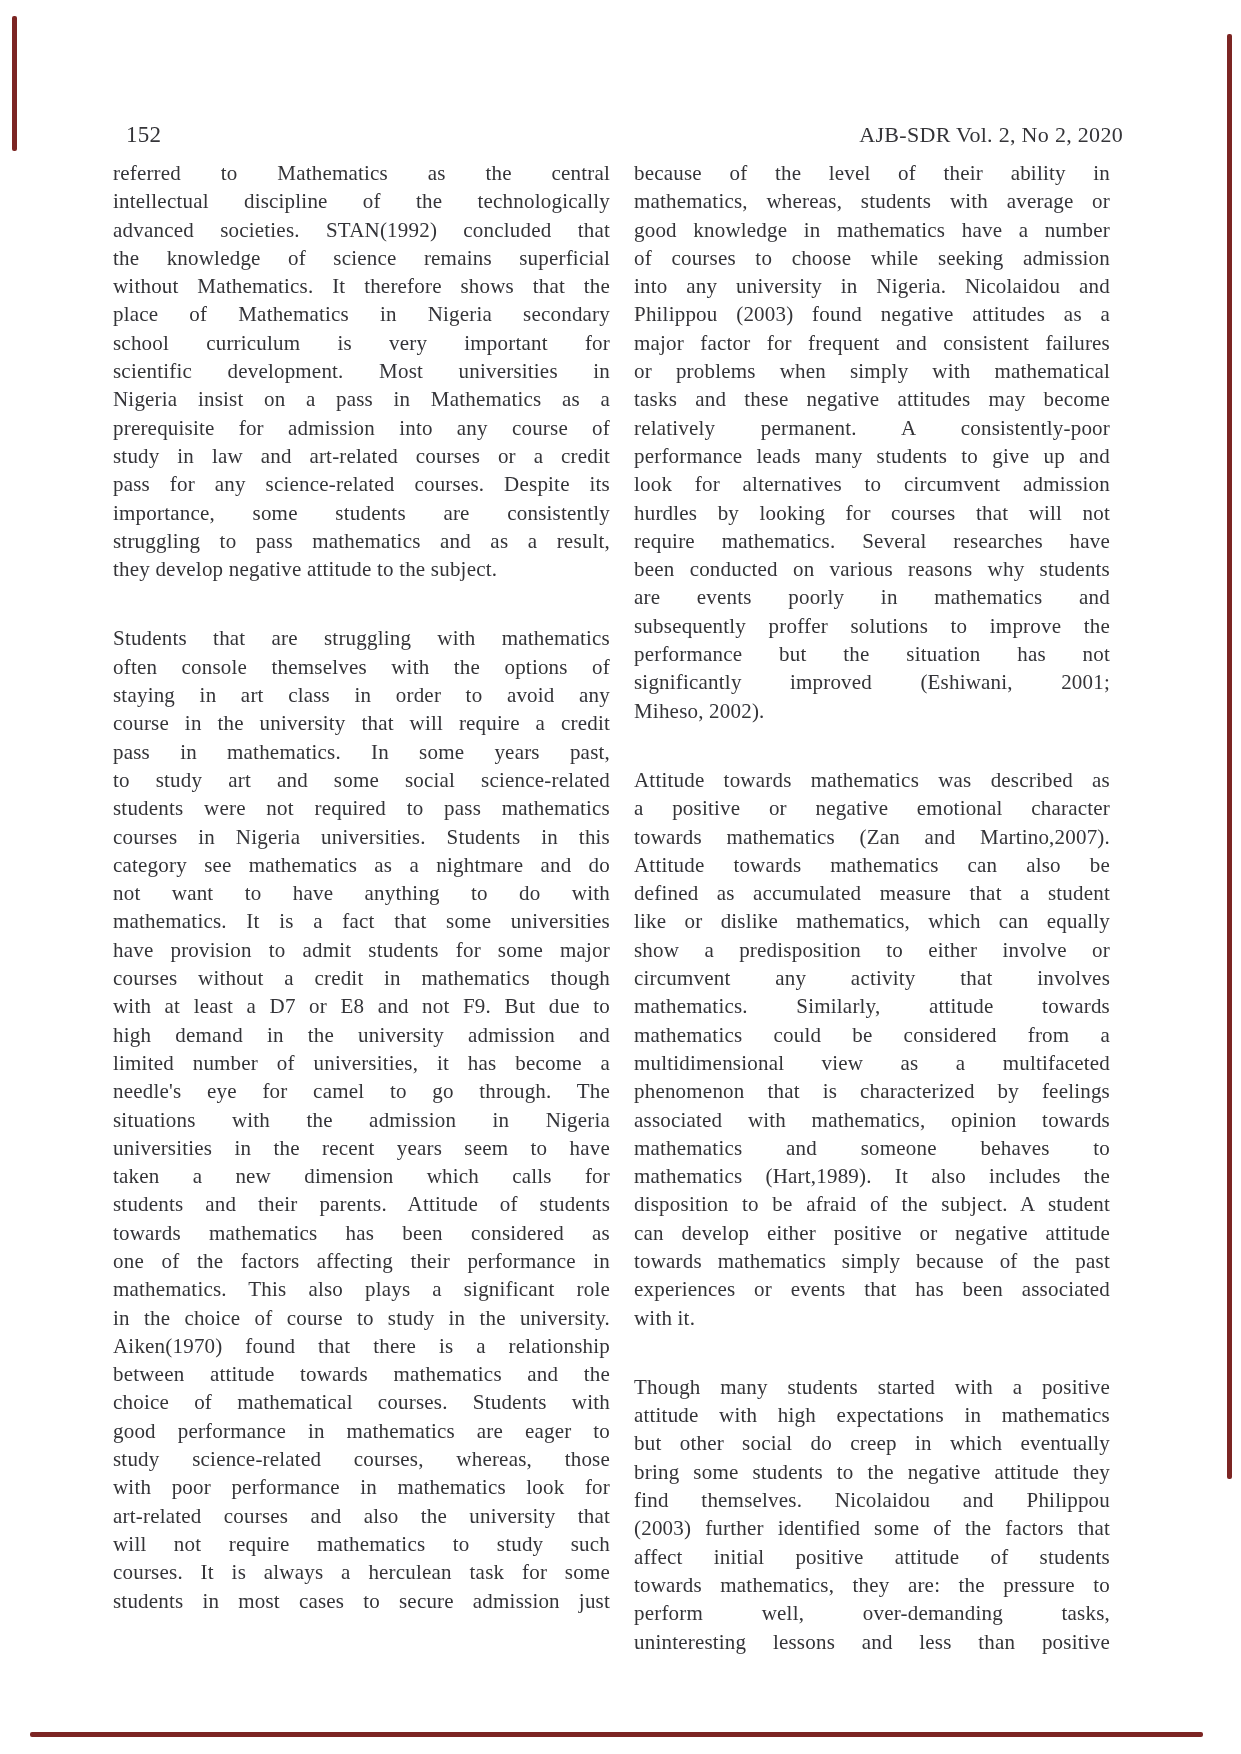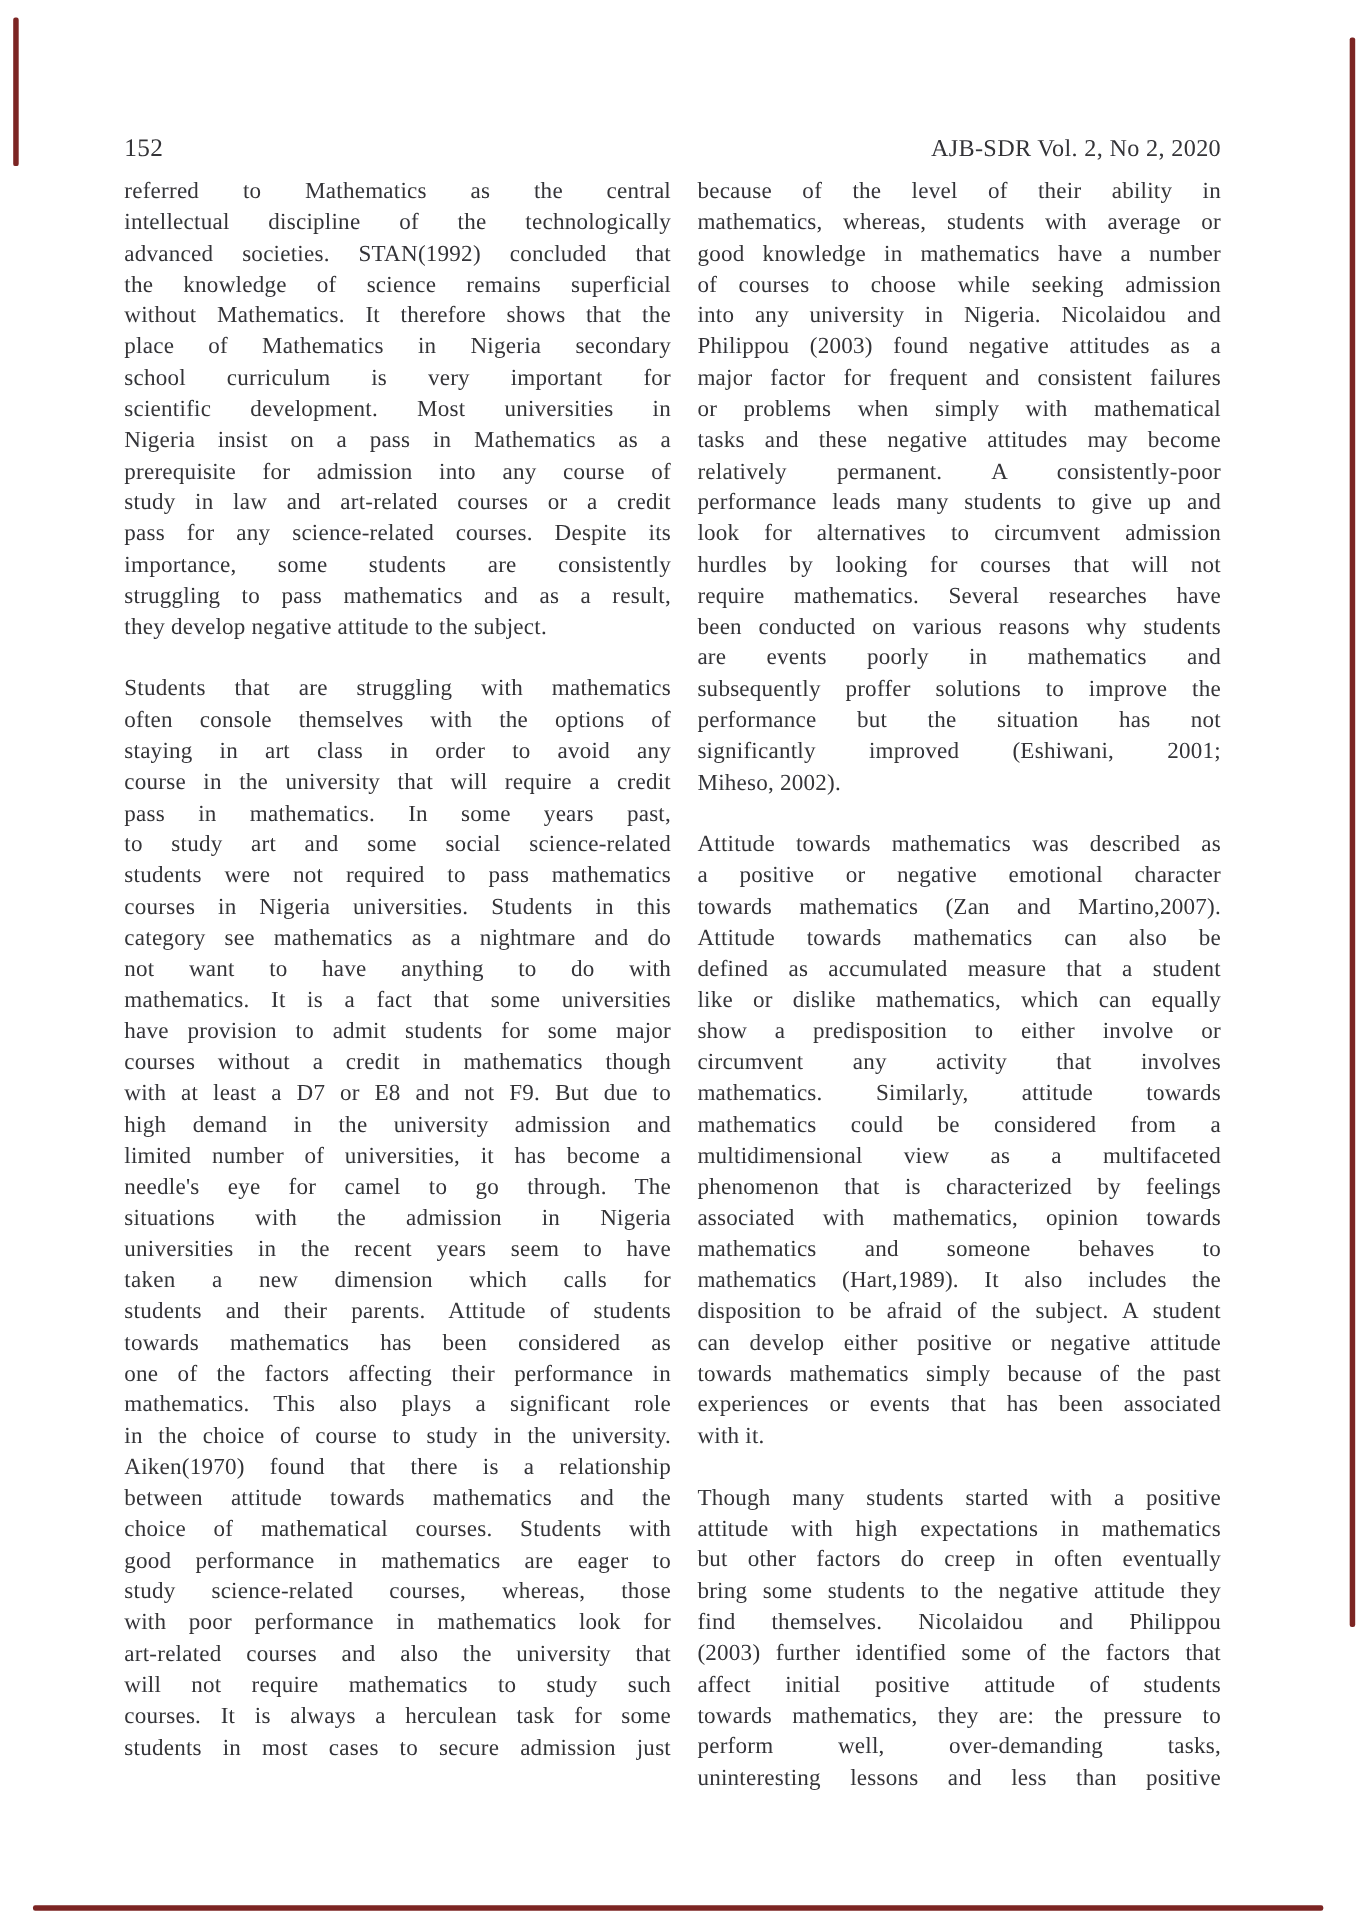--- a/index.html
+++ b/index.html
@@ -8,21 +8,21 @@
     width: 1241px;
     height: 1754px;
     background: #ffffff;
     font-family: "Liberation Serif", serif;
     color: #343438;
     overflow: hidden;
   }
   .header-row {
     position: absolute;
     top: 122px;
-    left: 113px;
+    left: 126px;
     width: 997px;
     display: flex;
     justify-content: space-between;
     align-items: baseline;
   }
   .pagenum {
     font-size: 23px;
     letter-spacing: 0.3px;
   }
   .journal {
@@ -31,21 +31,21 @@
   }
   .col {
     position: absolute;
     top: 159px;
     font-size: 21px;
     line-height: 28.3px;
     letter-spacing: 0.2px;
   }
   .col-left  { left: 113px; width: 497px; }
   .col-right { left: 634px; width: 476px; }
-  .para { margin-top: 28px; }
+  .para { margin-top: 41px; }
   .para:first-child { margin-top: 0; }
   .line {
     text-align: justify;
     text-align-last: justify;
     white-space: normal;
   }
   .line.end { text-align-last: left; }
   .scan-mark { position: absolute; border-radius: 2px; }
   .mark-left   { left: 12px;   top: 16px;   width: 5px;    height: 135px; }
   .mark-right  { left: 1227px; top: 34px;   width: 5px;    height: 1445px; }
@@ -161,21 +161,21 @@
         <div class="line">mathematics (Hart,1989). It also includes the</div>
         <div class="line">disposition to be afraid of the subject.  A student</div>
         <div class="line">can develop either positive or negative attitude</div>
         <div class="line">towards mathematics simply because of the past</div>
         <div class="line">experiences or events  that has been associated</div>
         <div class="line end">with it.</div>
       </div>
       <div class="para">
         <div class="line">Though many students started with a positive</div>
         <div class="line">attitude with high expectations in mathematics</div>
-        <div class="line">but other factors do creep in often eventually</div>
+        <div class="line">but other social do creep in which eventually</div>
         <div class="line">bring some students to the negative attitude they</div>
         <div class="line">find themselves.   Nicolaidou and Philippou</div>
         <div class="line">(2003) further identified some of the factors that</div>
         <div class="line">affect initial positive attitude of students</div>
         <div class="line">towards mathematics, they are: the pressure to</div>
         <div class="line">perform well, over-demanding tasks,</div>
         <div class="line">uninteresting lessons and less than positive</div>
       </div>
     </div>
 </div>

